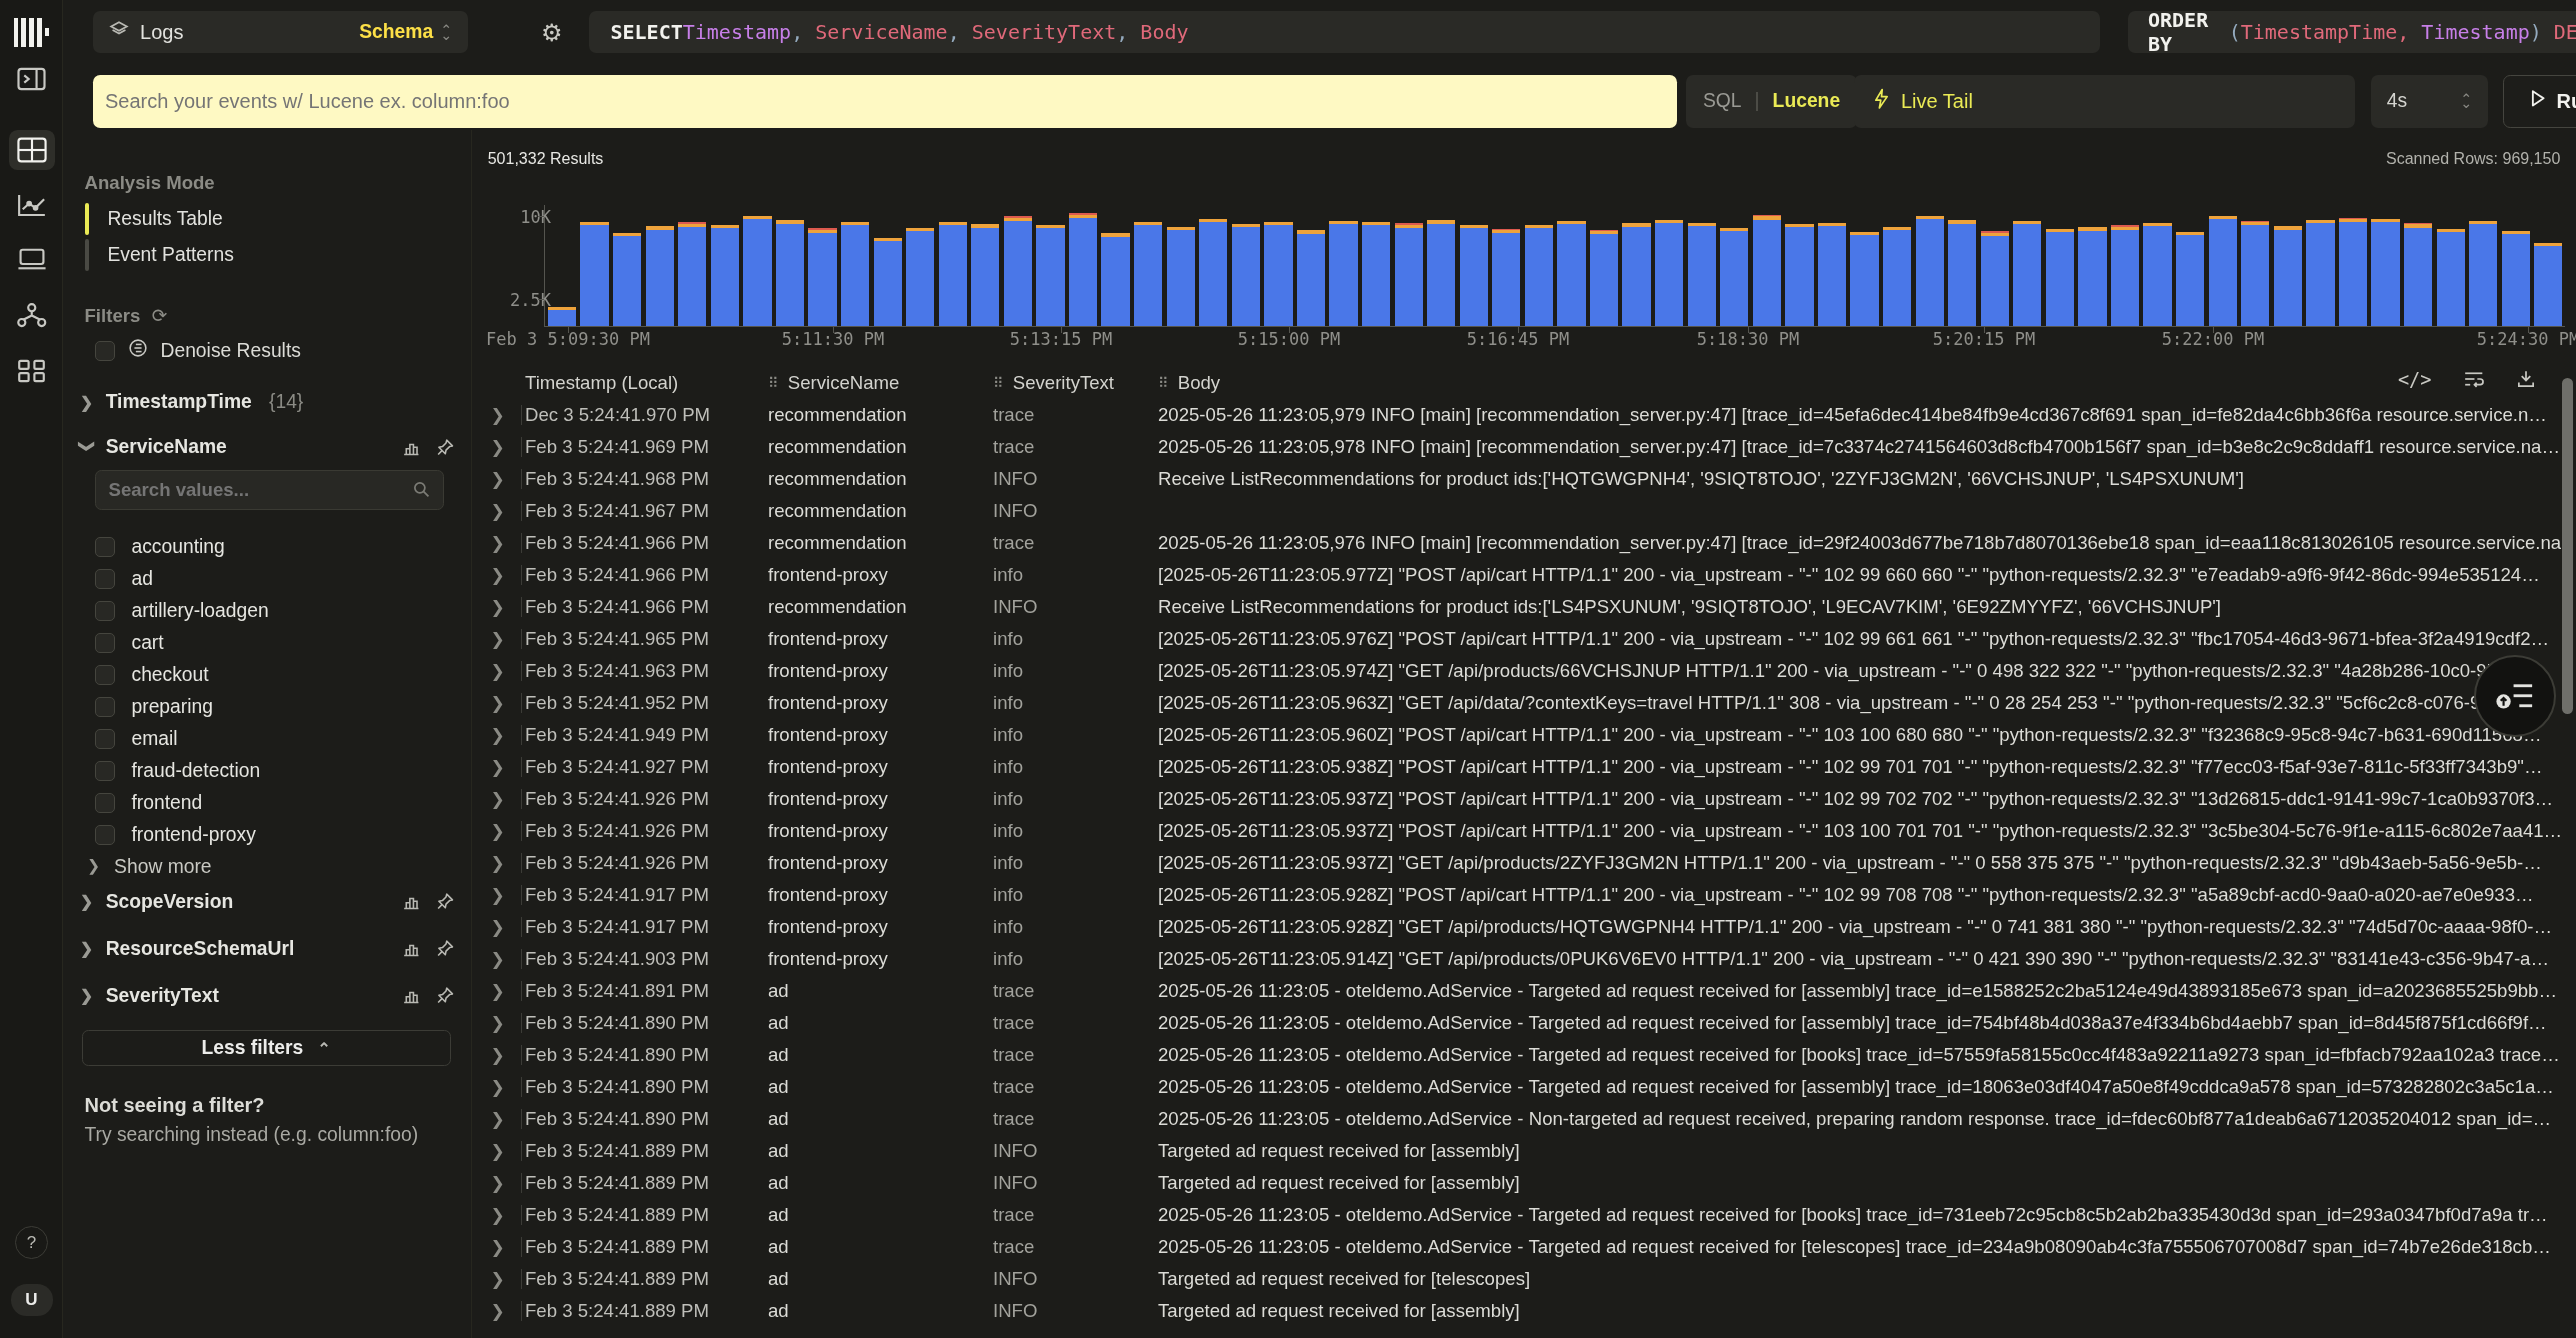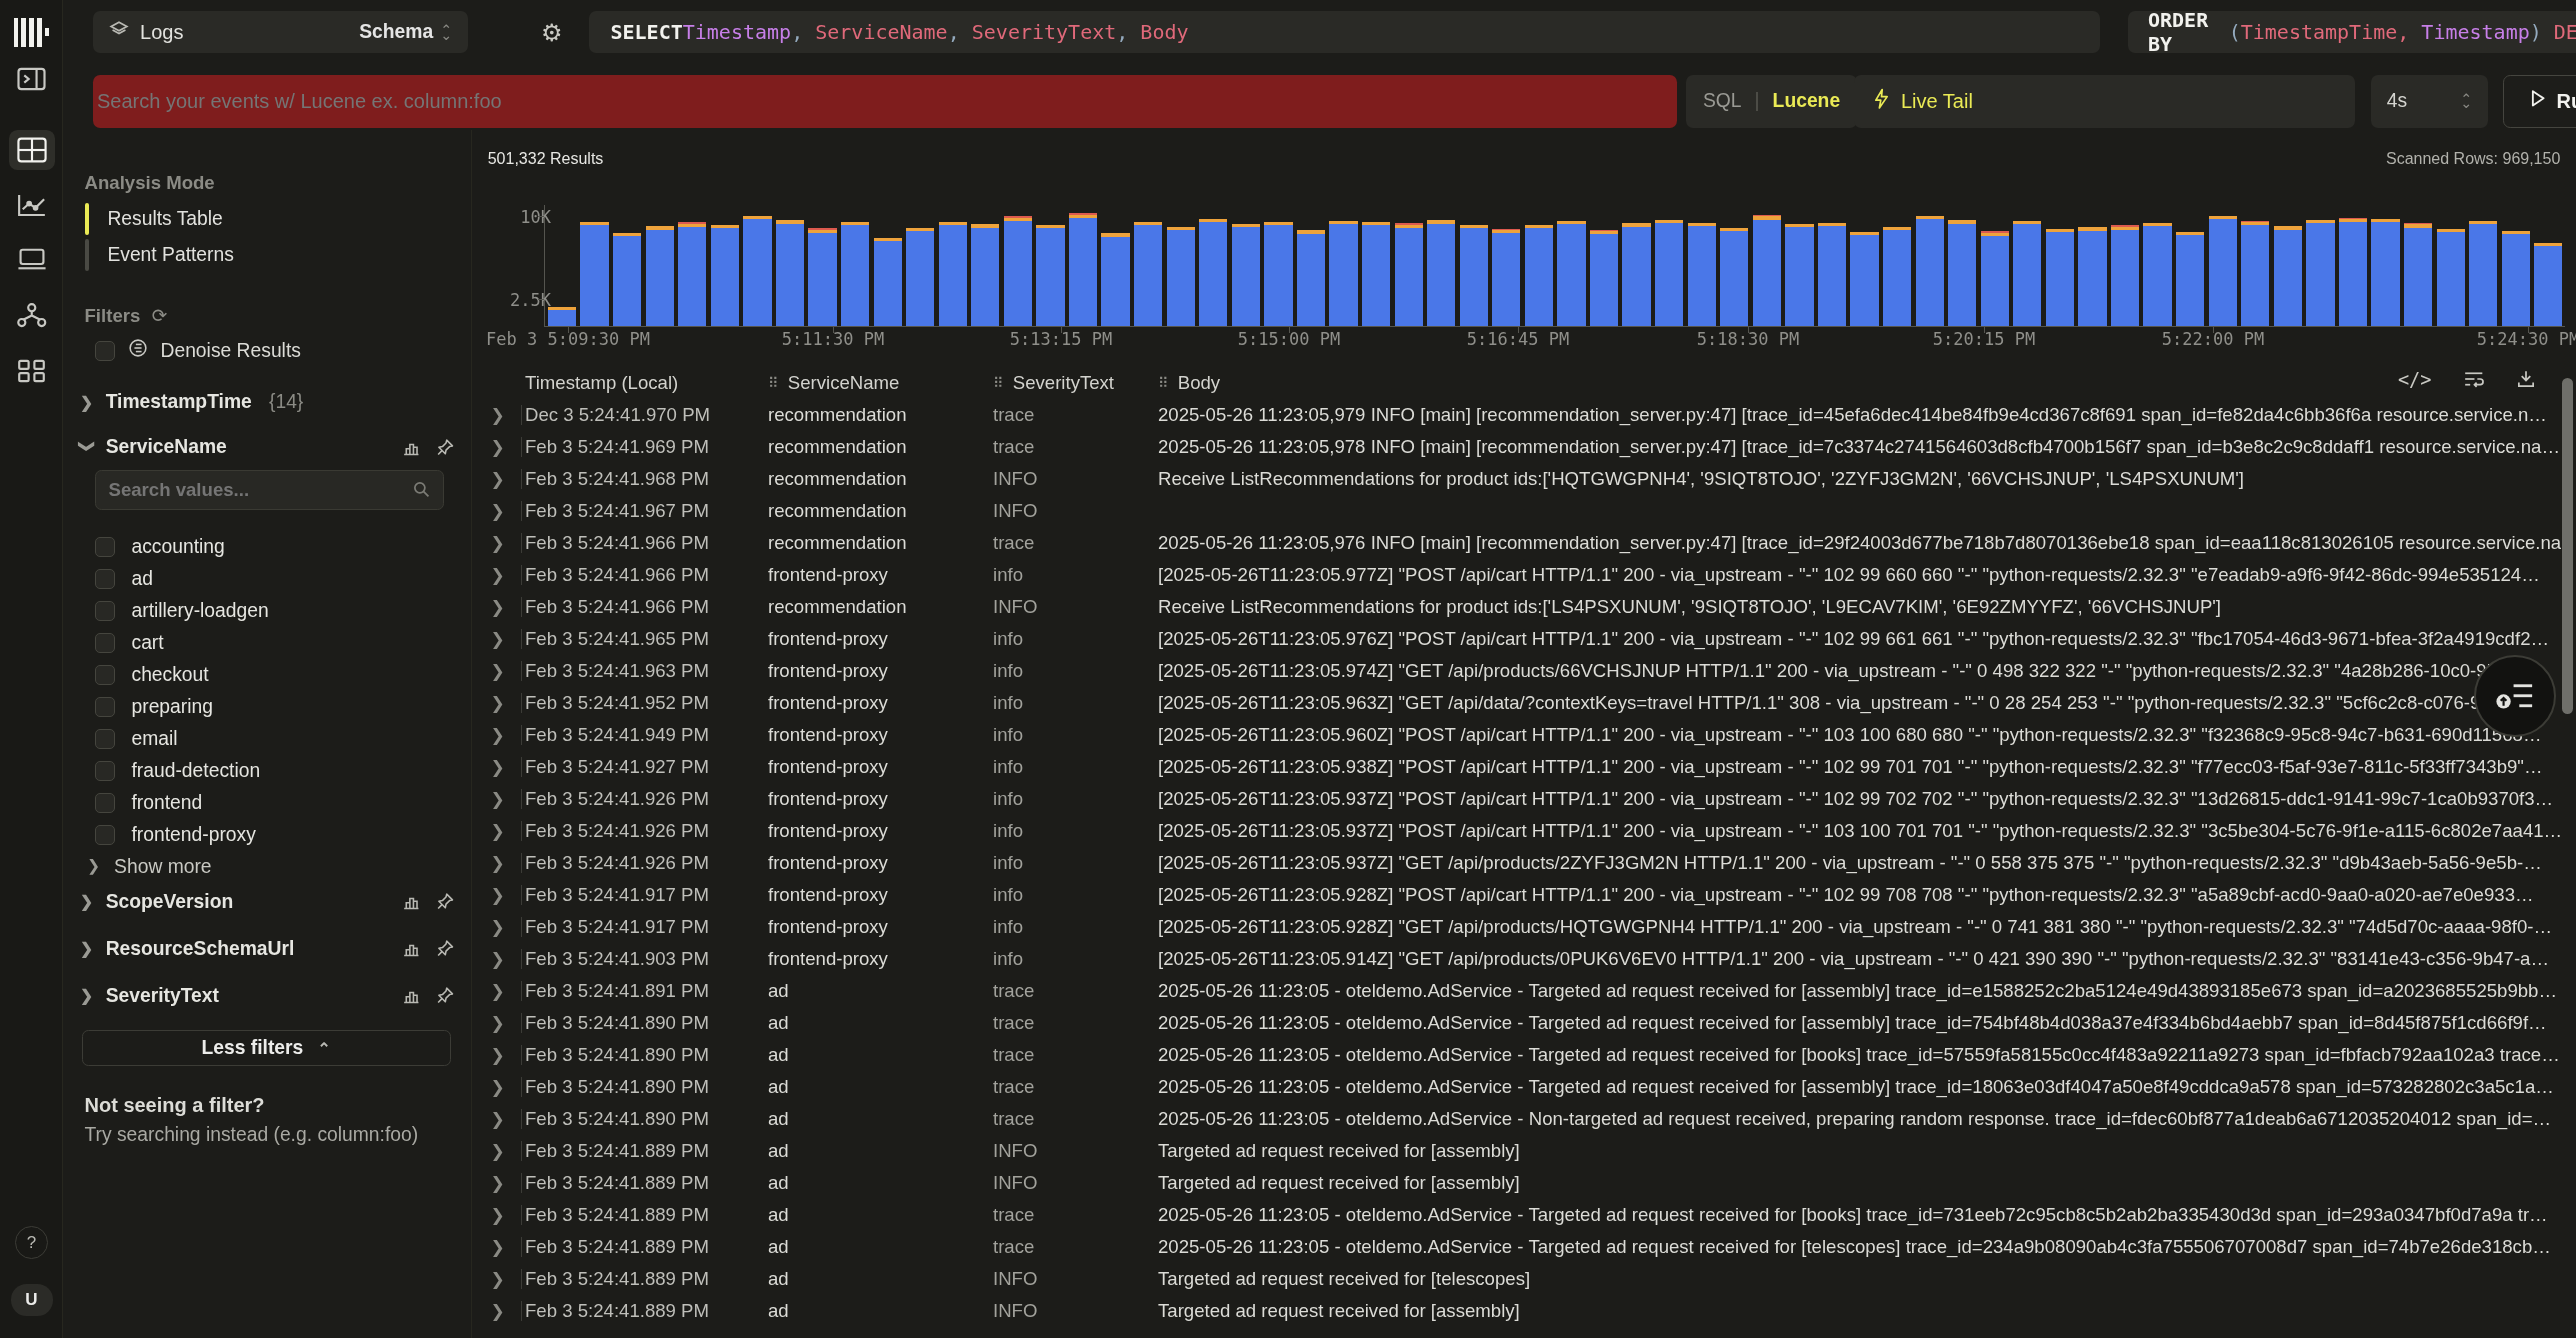--- a/index.html
+++ b/index.html
@@ -24,33 +24,33 @@
     display:flex; align-items:center; justify-content:center; color:#ececea;
     font-size:17px; font-weight:bold; }
 
   
   #topbar1 { position:absolute; left:63px; top:0; width:2513px; height:66px; }
   .chip { position:absolute; background:#2a2a26; border-radius:7.2px; height:42px; top:11.4px;
     display:flex; align-items:center; }
   #source-select { left:30px; width:375px; padding:0 15.7px; justify-content:space-between; cursor:pointer; }
   #source-select .src-left { display:flex; align-items:center; gap:11.4px; font-size:20px; color:#e2e2de; }
   .schema-wrap { display:flex; align-items:center; gap:7.2px; }
-  .schema-label { color:#e5e5e5; font-weight:bold; font-size:19.3px; }
+  .schema-label { color:#fde047; font-weight:bold; font-size:19.3px; }
   .updown { color:#8a8a84; font-size:14.3px; line-height:10px; display:flex; flex-direction:column; align-items:center; }
   #gear-btn { position:absolute; left:478px; top:18.6px; font-size:24px; color:#c9c9c3; cursor:pointer; }
   #select-box { left:526px; width:1511px; padding:0 21.5px; font-size:20px; }
   #select-box .kw { color:#f2f2ee; font-weight:bold; }
   #orderby-box { left:2065px; width:494px; padding:0 20px; font-size:20px; }
   #orderby-box .kw { color:#f2f2ee; font-weight:bold; }
   .tk-purple { color:#c77fe8; } .tk-red { color:#e0697a; } .tk-gray { color:#94aabe; }
 
   #topbar2 { position:absolute; left:63px; top:66px; width:2513px; height:64px; }
   #search-input { position:absolute; left:30px; top:8.6px; width:1584px; height:53px;
-    background:#7f1d1d; border:none; border-radius:7.2px; color:#8f8f89;
-    font-size:20px; padding:0 4px; outline:none; font-family:"Liberation Sans",sans-serif; }
+    background:#fef9c3; border:none; border-radius:7.2px; color:#8f8f89;
+    font-size:20px; padding:0 12px; outline:none; font-family:"Liberation Sans",sans-serif; }
   #lang-chip { position:absolute; left:1623px; top:8.6px; height:53px; background:#2a2a26;
     border-radius:7.2px; display:flex; align-items:center; padding:0 17px; gap:13px; font-size:19.3px; }
   #lang-chip .sql { color:#9a9a94; cursor:pointer; }
   #lang-chip .sep { color:#55554f; }
   #lang-chip .lucene { color:#eaea55; font-weight:bold; cursor:pointer; }
   #livetail-btn { position:absolute; left:1791px; top:8.6px; width:501px; height:53px;
     background:#2a2a26; border-radius:7.2px; display:flex; align-items:center;
     padding:0 18.6px; gap:11.4px; color:#eaea55; font-size:20px; cursor:pointer; }
   #interval-chip { position:absolute; left:2308px; top:8.6px; width:117px; height:53px;
     background:#2a2a26; border-radius:7.2px; display:flex; align-items:center;

